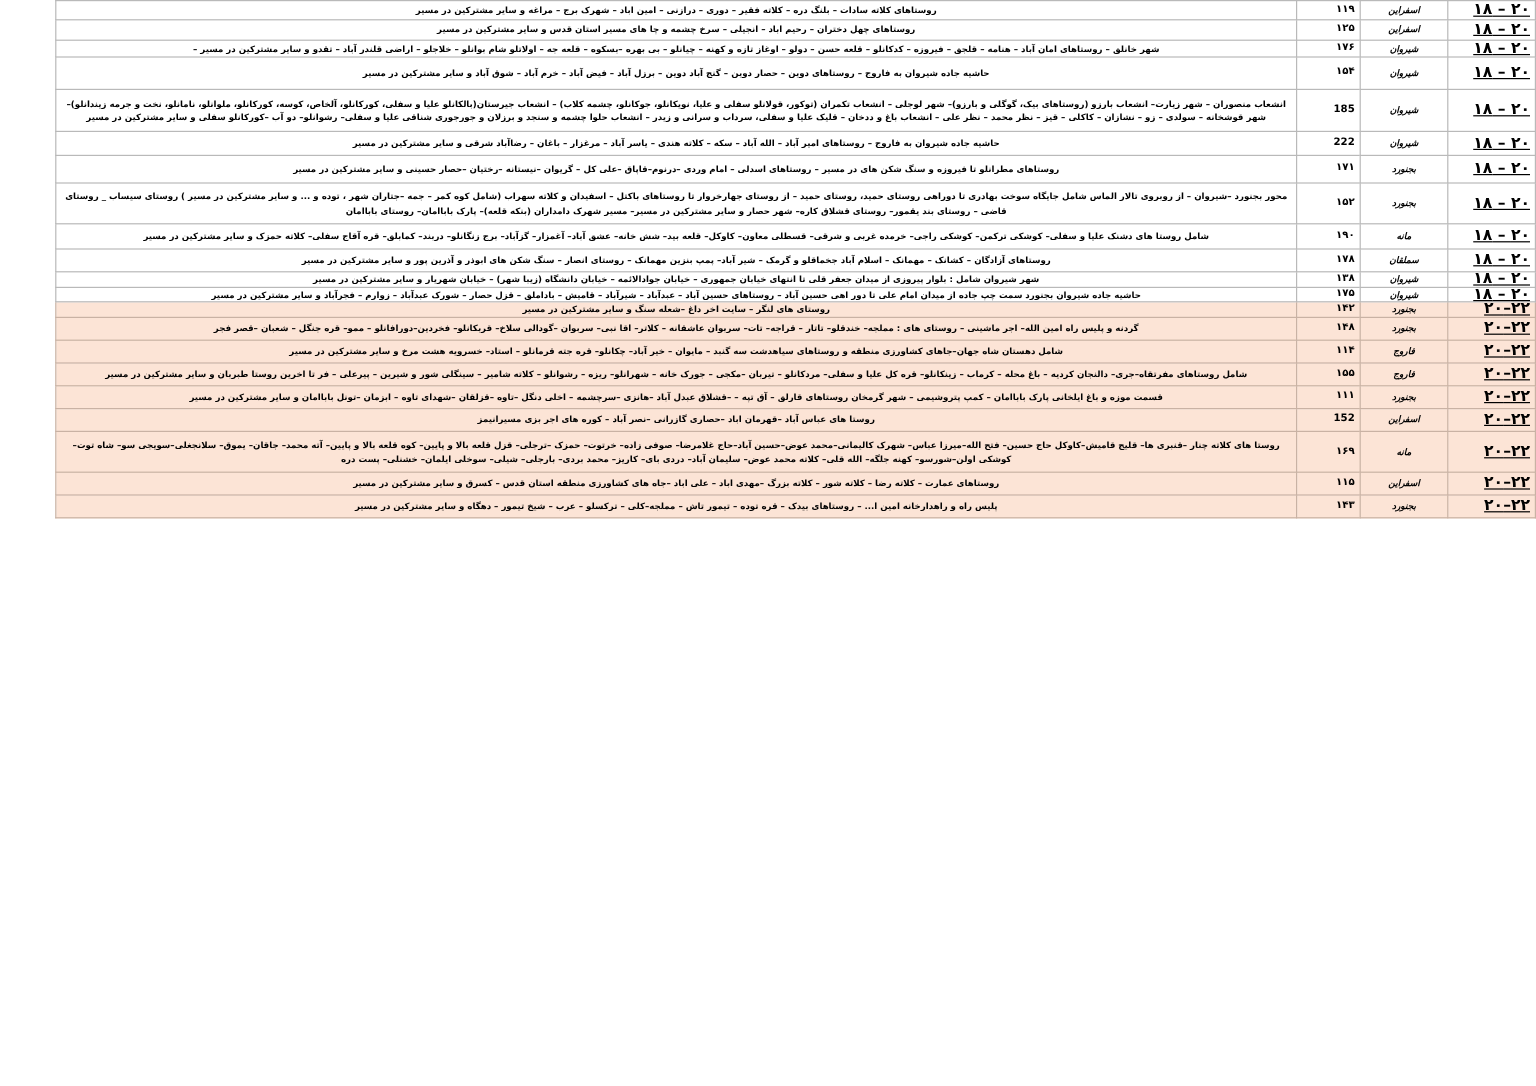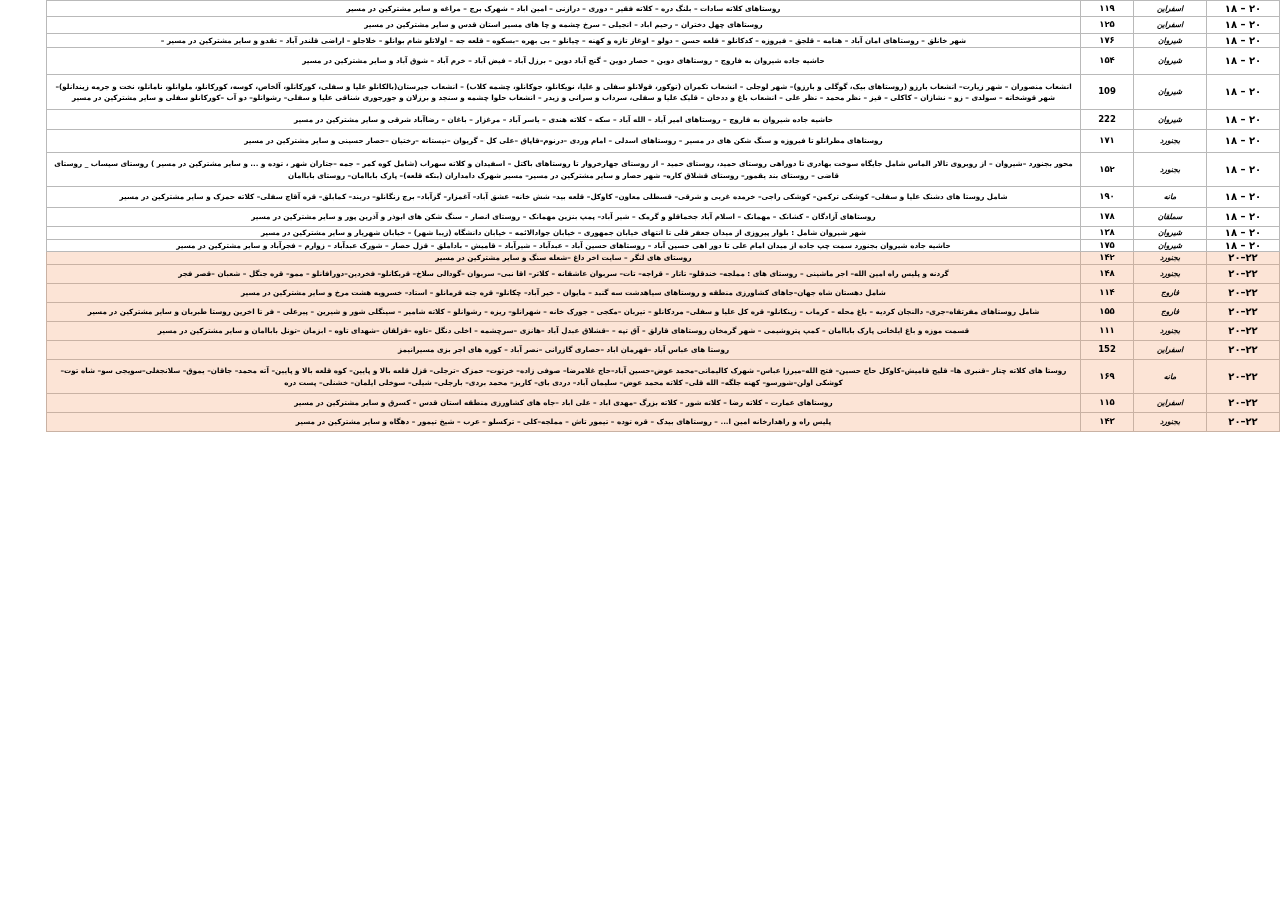--- a/index.html
+++ b/index.html
@@ -7,23 +7,23 @@
          font-family: "DejaVu Sans", "Liberation Sans", sans-serif; }
   table.schedule {
     position: absolute; left: 46px; top: 0; width: 1234px;
     border-collapse: collapse; table-layout: fixed; direction: rtl;
     font-size: 7.2px; font-weight: bold; color: #000;
   }
   table.schedule td {
     border: 1px solid #b9b9b9; padding: 0 4px; vertical-align: middle;
     line-height: 11.5px;
   }
-  td.c-time { width: 64px; text-align: center; font-size: 10px; }
+  td.c-time { width: 64px; text-align: right; font-size: 13px; text-decoration: underline; }
   td.c-area { width: 64px; text-align: center; font-size: 7.5px; font-style: italic; }
-  td.c-code { width: 44px; text-align: center; font-size: 8.5px; }
+  td.c-code { width: 44px; font-size: 8.5px; }
   td.c-desc { text-align: center; }
   tr.grp-a { background: #ffffff; }
   tr.grp-b { background: #fce4d6; }
   tr.grp-b td { border-color: #c9b2a4; }
 </style>
 </head>
 <body>
 
 <table class="schedule">
   <tbody id="tbody">
@@ -47,21 +47,21 @@
       </tr>
       <tr class="grp-a" style="height: 27px;">
         <td class="c-time">۲۰ – ۱۸</td>
         <td class="c-area">شیروان</td>
         <td class="c-code">۱۵۴</td>
         <td class="c-desc">حاشیه جاده شیروان به فاروج  – روستاهای دوین – حصار دوین – گنج آباد دوین – برزل آباد – فیض آباد – خرم آباد – شوق آباد و سایر مشترکین در مسیر</td>
       </tr>
       <tr class="grp-a" style="height: 35px;">
         <td class="c-time">۲۰ – ۱۸</td>
         <td class="c-area">شیروان</td>
-        <td class="c-code">109</td>
+        <td class="c-code">185</td>
         <td class="c-desc">انشعاب منصوران – شهر زیارت– انشعاب بارزو (روستاهای بیک، گوگلی و بارزو)– شهر لوجلی – انشعاب تکمران (توکور، قولانلو سفلی و علیا، نویکانلو، جوکانلو، چشمه کلاب) – انشعاب جیرستان(بالکانلو علیا و سفلی، کورکانلو، آلخاص، کوسه، کورکانلو، ملوانلو، نامانلو، نخت و جرمه زیندانلو)– شهر قوشخانه – سولدی – زو – نشازان – کاکلی – قیز – نظر محمد – نظر علی – انشعاب باغ و ددخان –  قلیک علیا و سفلی، سرداب و سرانی و زیدر – انشعاب حلوا چشمه و سنجد و برزلان و جورجوری شناقی علیا و سفلی– رشوانلو– دو آب –کورکانلو سفلی و سایر مشترکین در مسیر</td>
       </tr>
       <tr class="grp-a" style="height: 20px;">
         <td class="c-time">۲۰ – ۱۸</td>
         <td class="c-area">شیروان</td>
         <td class="c-code">222</td>
         <td class="c-desc">حاشیه جاده شیروان به فاروج  – روستاهای امیر آباد – الله آباد – سکه – کلاته هندی – یاسر آباد – مرغزار – باغان – رضاآباد شرقی و سایر مشترکین در مسیر</td>
       </tr>
       <tr class="grp-a" style="height: 23px;">
         <td class="c-time">۲۰ – ۱۸</td>

